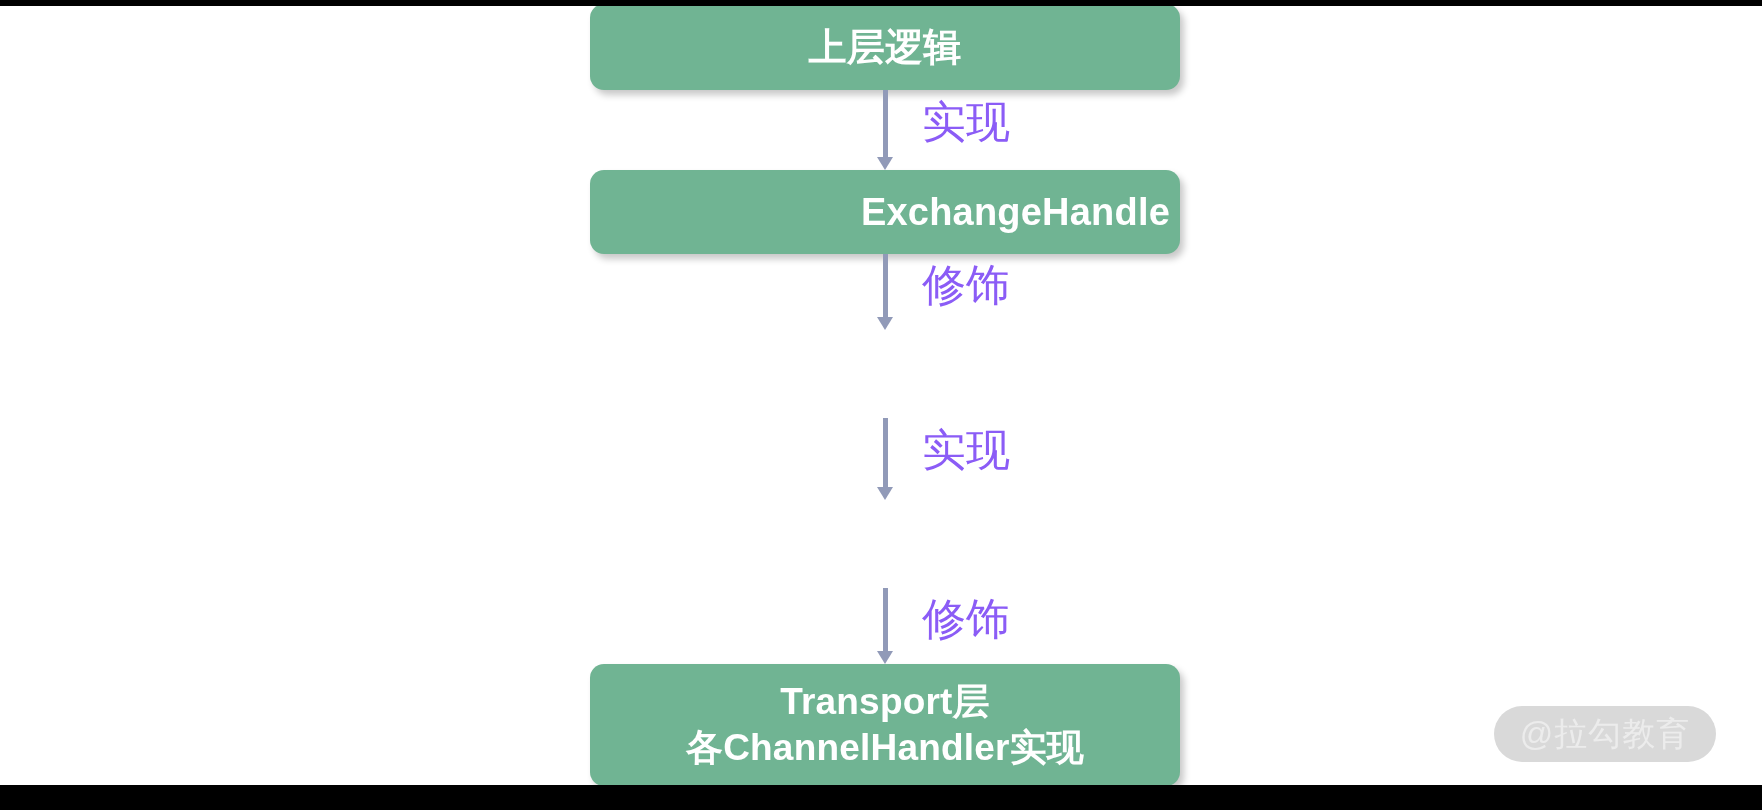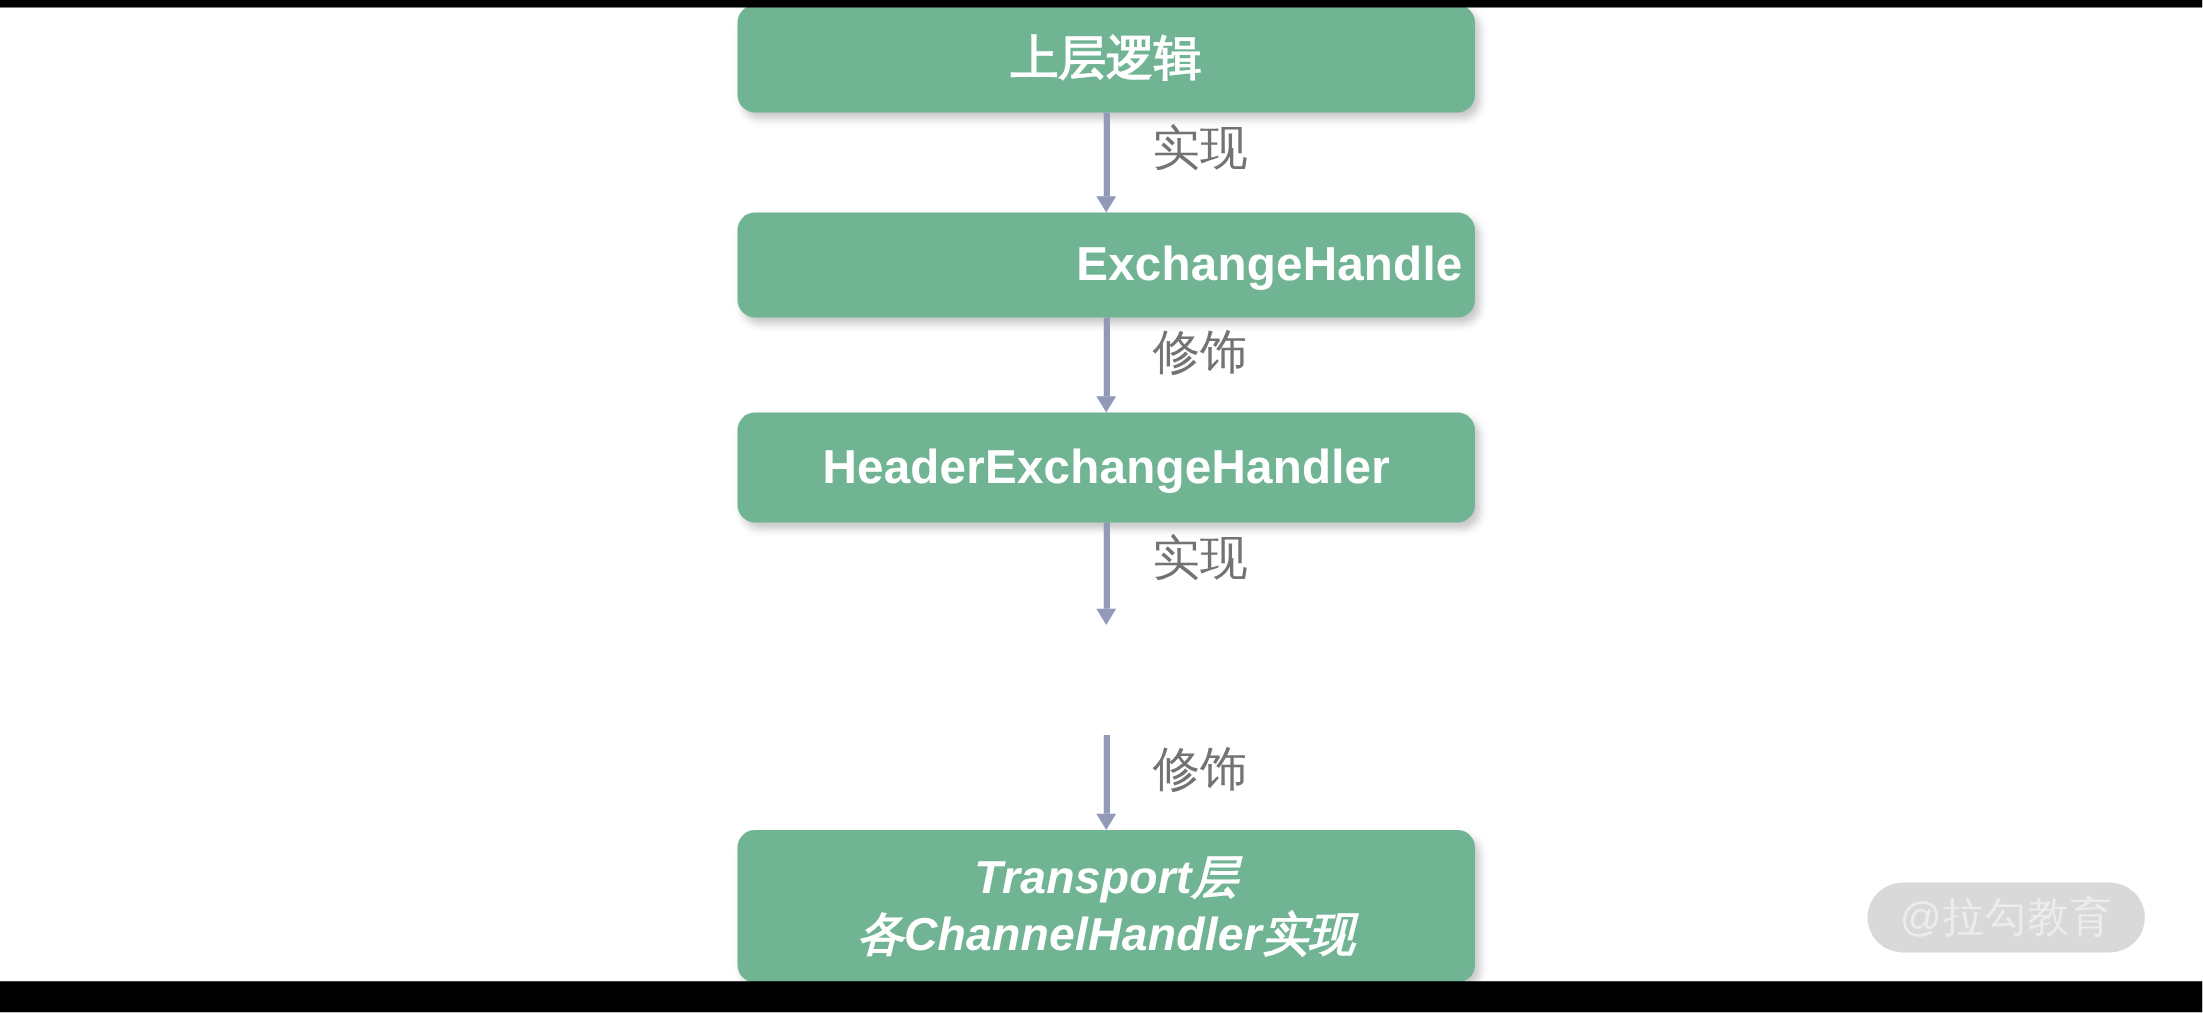--- a/index.html
+++ b/index.html
@@ -64,21 +64,21 @@
     letter-spacing: 0.2px;
     white-space: pre-line;
     padding: 0 10px;
   }
 
   #node-0 { top: 4px;   height: 86px; }
   #node-1 { top: 170px; height: 84px; justify-content: flex-end; }
   #node-2 { top: 330px; height: 88px; }
   #node-3 { top: 500px; height: 88px; }
   #node-4 { top: 664px; height: 122px; }
-  #node-4 .node-label { font-size: 37px; line-height: 1.25; font-style: italic; }
+  #node-4 .node-label { font-size: 37px; line-height: 1.25; }
 
   
   .connector {
     position: absolute;
     left: 877px;
     width: 16px;
   }
   .connector .shaft {
     position: absolute;
     left: 6px;
@@ -96,22 +96,22 @@
     border-top: 13px solid #919ab8;
   }
 
   #conn-0 { top: 90px;  height: 80px; }
   #conn-1 { top: 254px; height: 76px; }
   #conn-2 { top: 418px; height: 82px; }
   #conn-3 { top: 588px; height: 76px; }
 
   .edge-label {
     position: absolute;
-    color: #737373;
-    font-size: 38px;
+    color: #8b5cf6;
+    font-size: 44px;
     font-weight: normal;
     line-height: 1;
     white-space: nowrap;
   }
   #label-0 { left: 922px; top: 100px; }
   #label-1 { left: 922px; top: 263px; }
   #label-2 { left: 922px; top: 428px; }
   #label-3 { left: 922px; top: 597px; }
 
   
@@ -158,23 +158,20 @@
     <div class="node" id="node-1">
       <span class="node-label">ExchangeHandle</span>
     </div>
 
     <div class="connector" id="conn-1">
       <div class="shaft" style="height:63px;"></div>
       <div class="head" style="top:63px;"></div>
     </div>
     <div class="edge-label" id="label-1">修饰</div>
 
-    <div class="node" id="node-2">
-      <span class="node-label">HeaderExchangeHandler</span>
-    </div>
 
     <div class="connector" id="conn-2">
       <div class="shaft" style="height:69px;"></div>
       <div class="head" style="top:69px;"></div>
     </div>
     <div class="edge-label" id="label-2">实现</div>
 
 
     <div class="connector" id="conn-3">
       <div class="shaft" style="height:63px;"></div>

